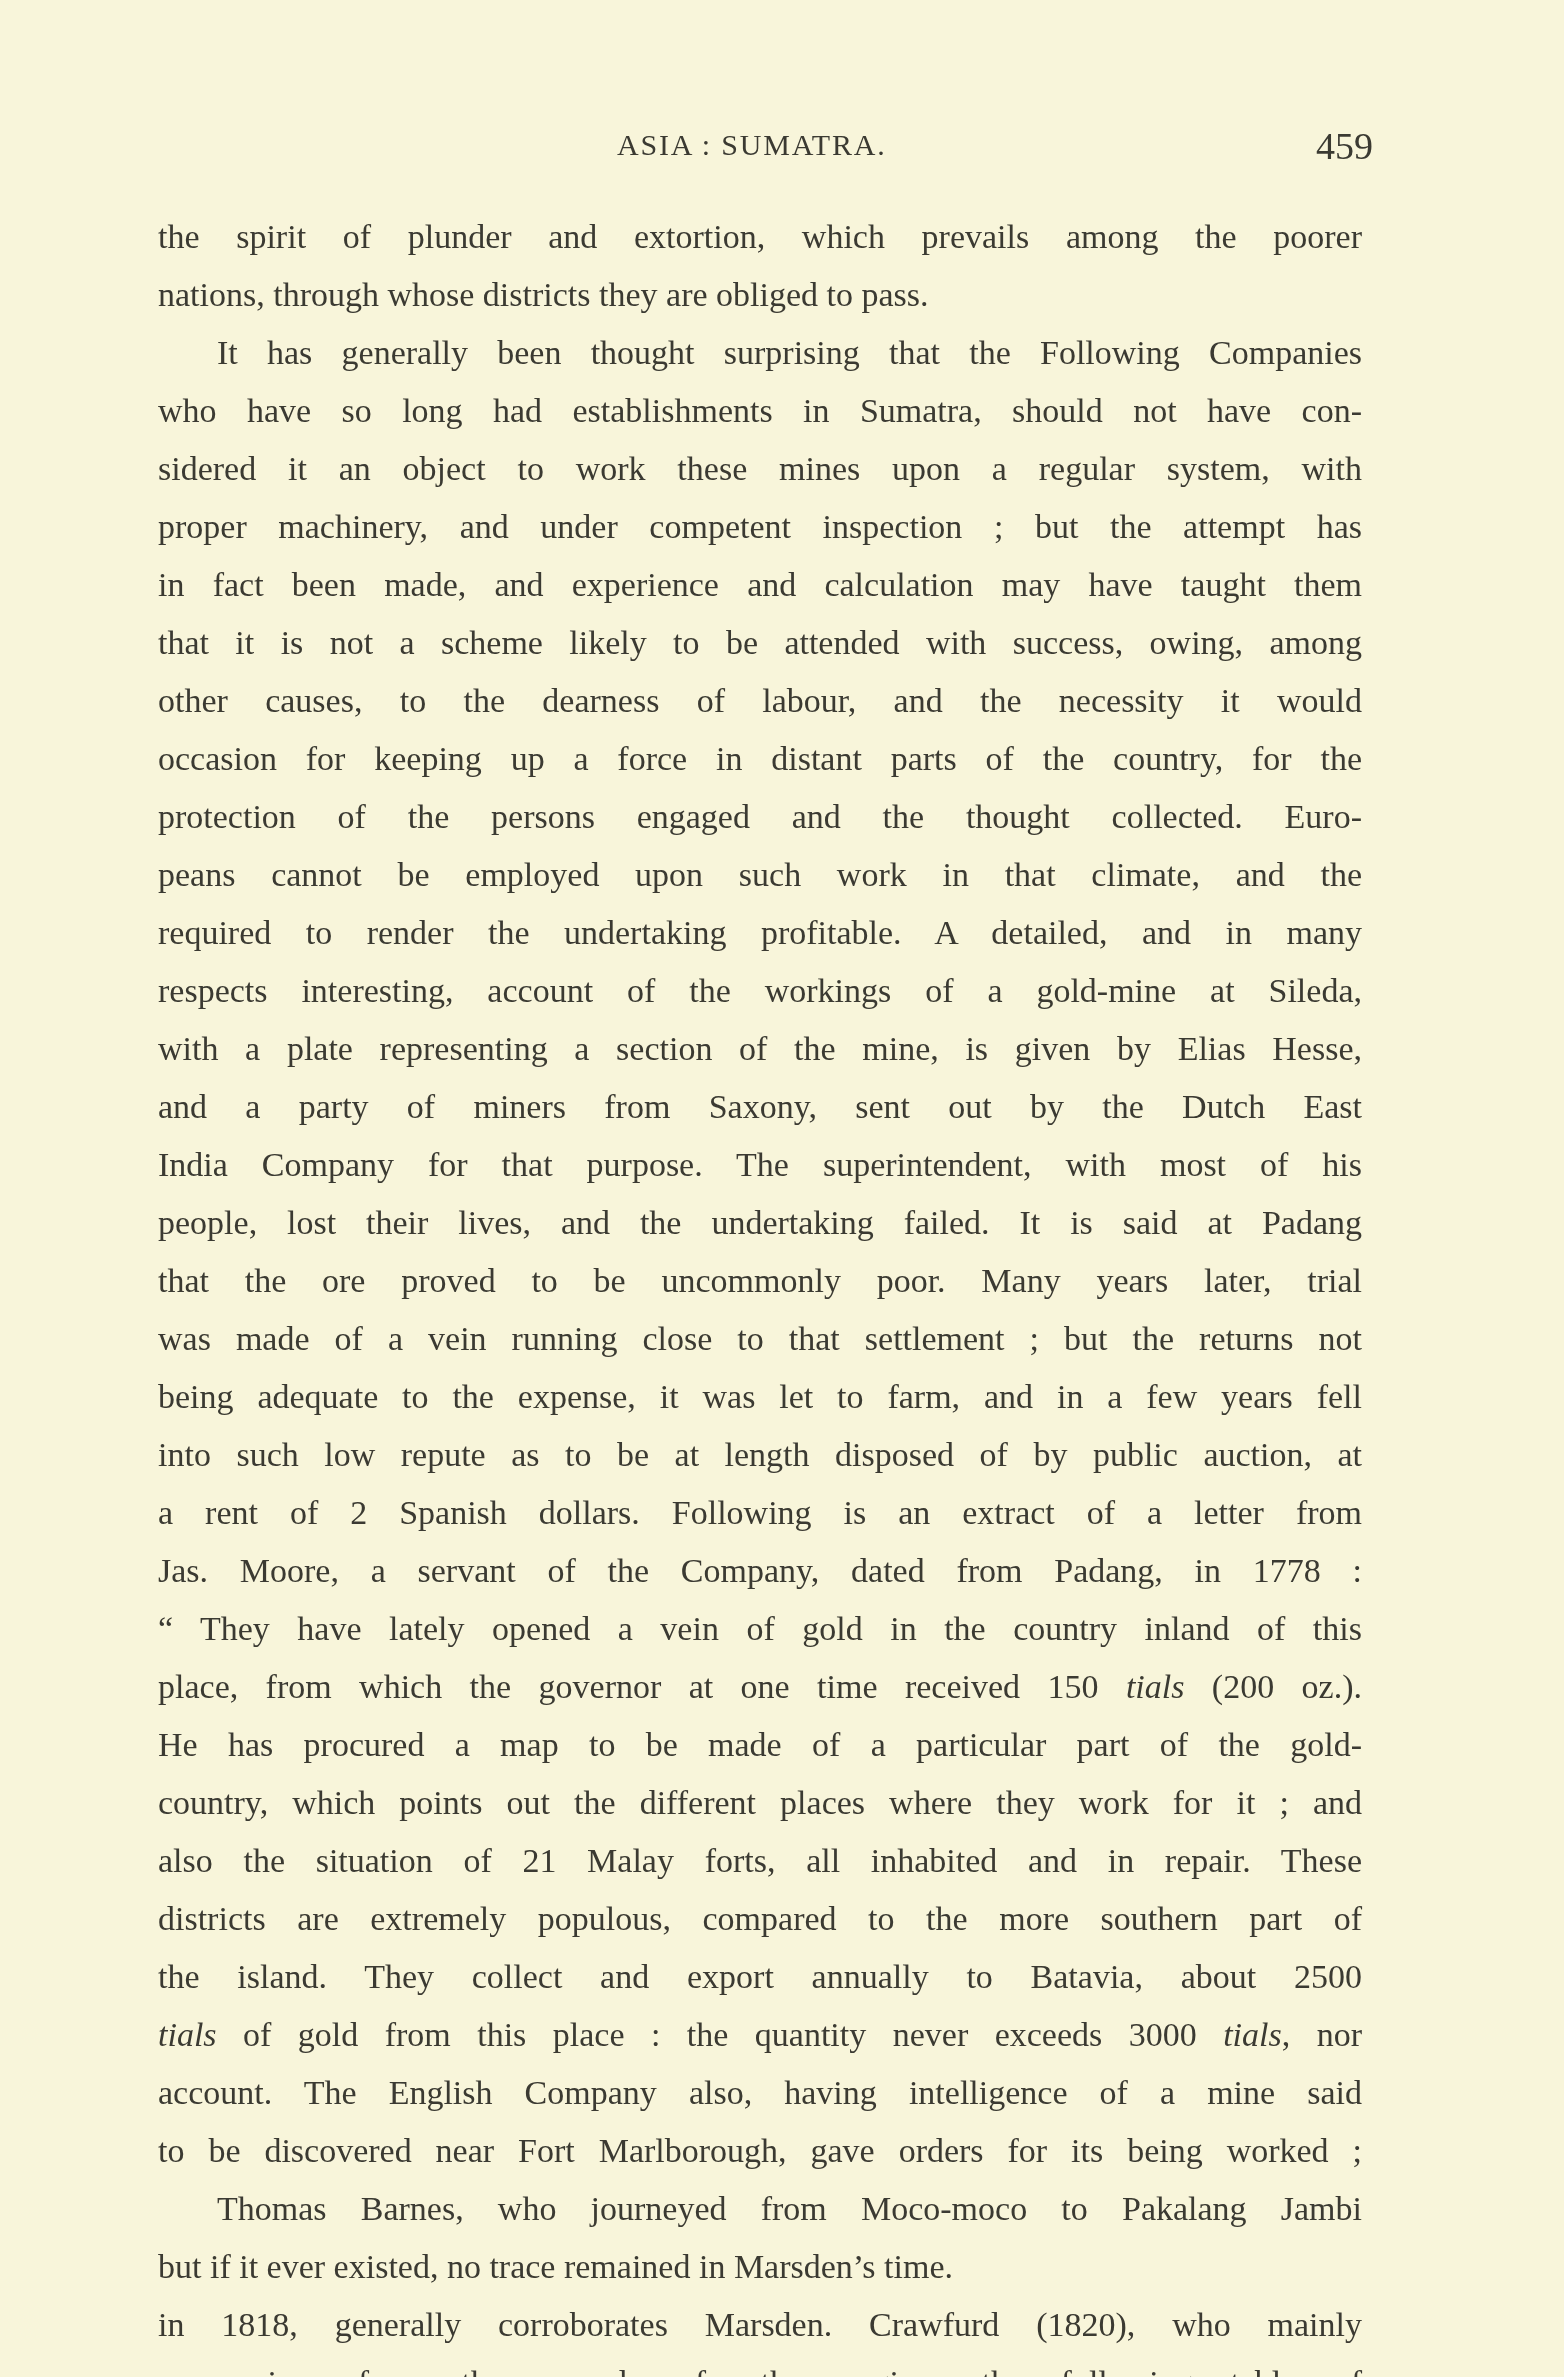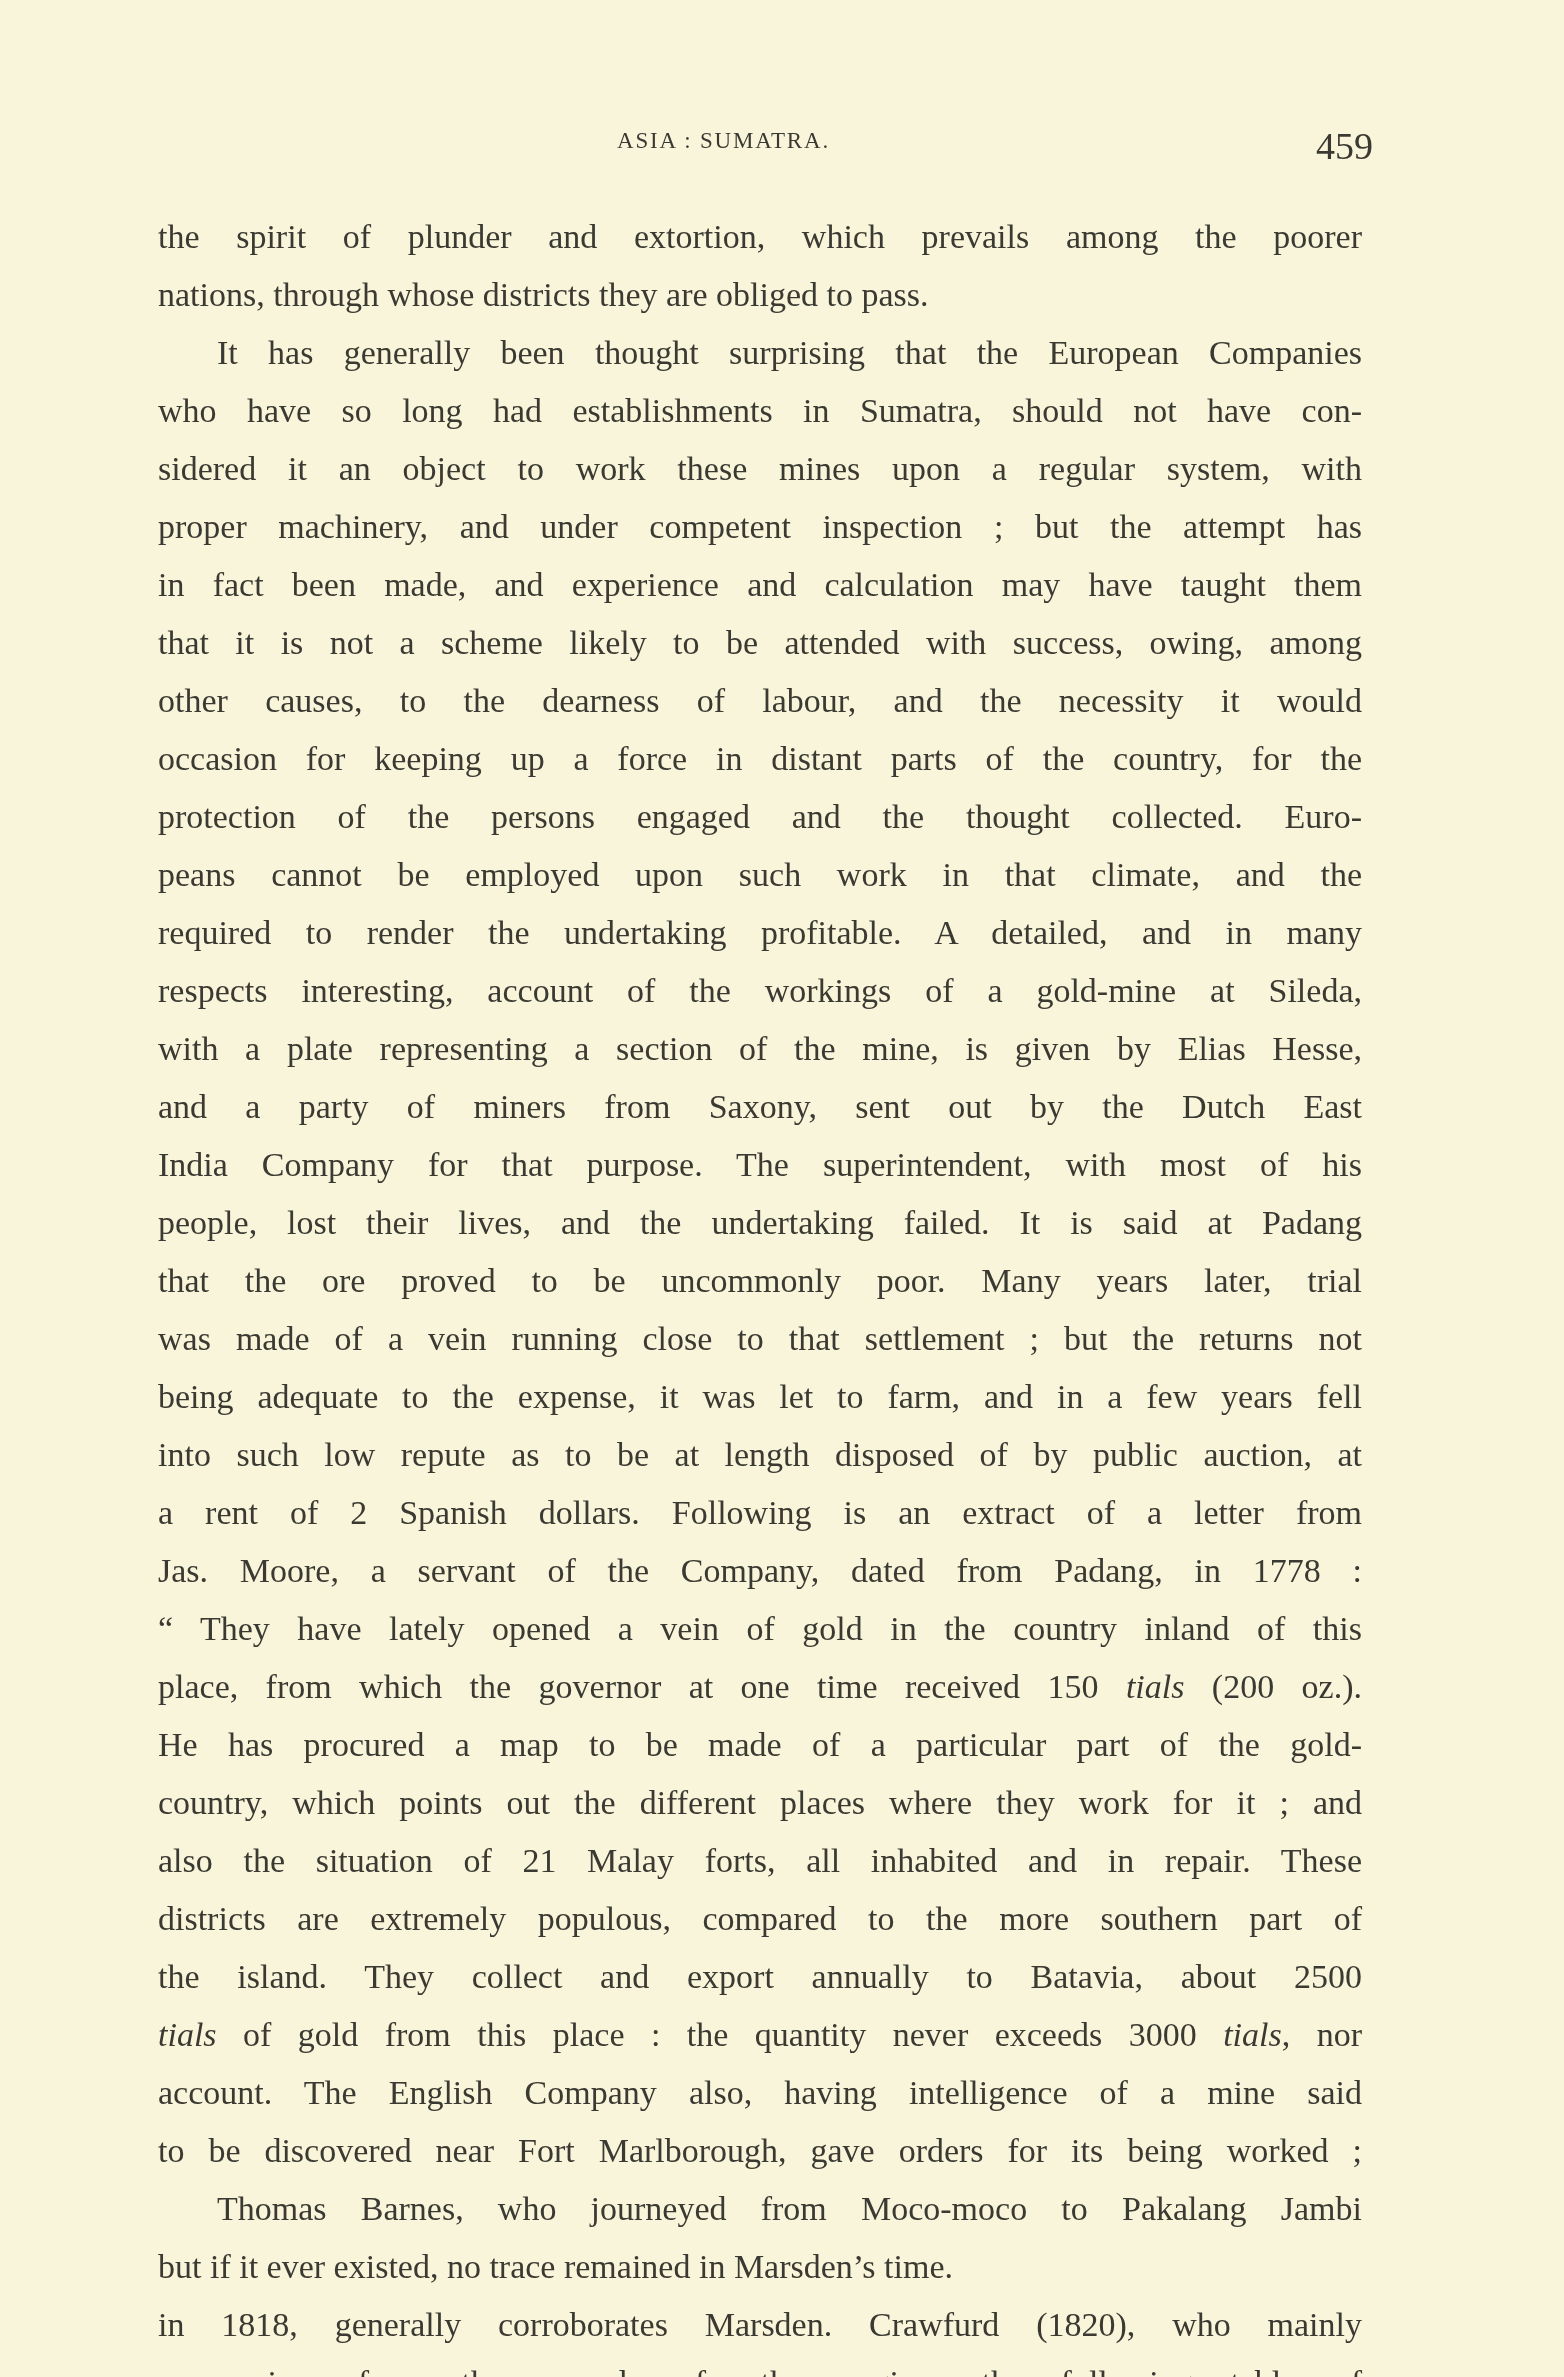--- a/index.html
+++ b/index.html
@@ -10,21 +10,21 @@
     overflow: hidden;
     font-family: "Liberation Serif", "DejaVu Serif", serif;
     color: #3b3a32;
   }
   .page { position: absolute; left: 0; top: 0; width: 1565px; height: 2377px; }
   .running-head {
     position: absolute; top: 124px; left: 0; width: 1565px; height: 45px;
   }
   .running-title {
     position: absolute; left: 617px; top: 3.6px;
-    font-size: 23px; letter-spacing: 1.8px;
+    font-size: 30px; letter-spacing: 1.8px;
   }
   .page-number {
     position: absolute; left: 1316px; top: 0px;
     font-size: 38px;
   }
   .body-text {
     position: absolute; left: 158px; top: 202px; width: 1204px;
   }
   .line {
     height: 46px; line-height: 46px;
@@ -44,21 +44,21 @@
 <div class="page">
   <div class="running-head">
     <span class="running-title">ASIA : SUMATRA.</span>
     <span class="page-number">459</span>
   </div>
 
   <div class="body-text" id="body-text">
 
   <div class="line">the spirit of plunder and extortion, which prevails among the poorer</div>
       <div class="line last">nations, through whose districts they are obliged to pass.</div>
-      <div class="line indent">It has generally been thought surprising that the European Companies</div>
+      <div class="line indent">It has generally been thought surprising that the Following Companies</div>
       <div class="line">who have so long had establishments in Sumatra, should not have con-</div>
       <div class="line">sidered it an object to work these mines upon a regular system, with</div>
       <div class="line">proper machinery, and under competent inspection ; but the attempt has</div>
       <div class="line">in fact been made, and experience and calculation may have taught them</div>
       <div class="line">that it is not a scheme likely to be attended with success, owing, among</div>
       <div class="line">other causes, to the dearness of labour, and the necessity it would</div>
       <div class="line">occasion for keeping up a force in distant parts of the country, for the</div>
       <div class="line">protection of the persons engaged and the thought collected. Euro-</div>
       <div class="line">peans cannot be employed upon such work in that climate, and the</div>
       <div class="line">required to render the undertaking profitable. A detailed, and in many</div>

